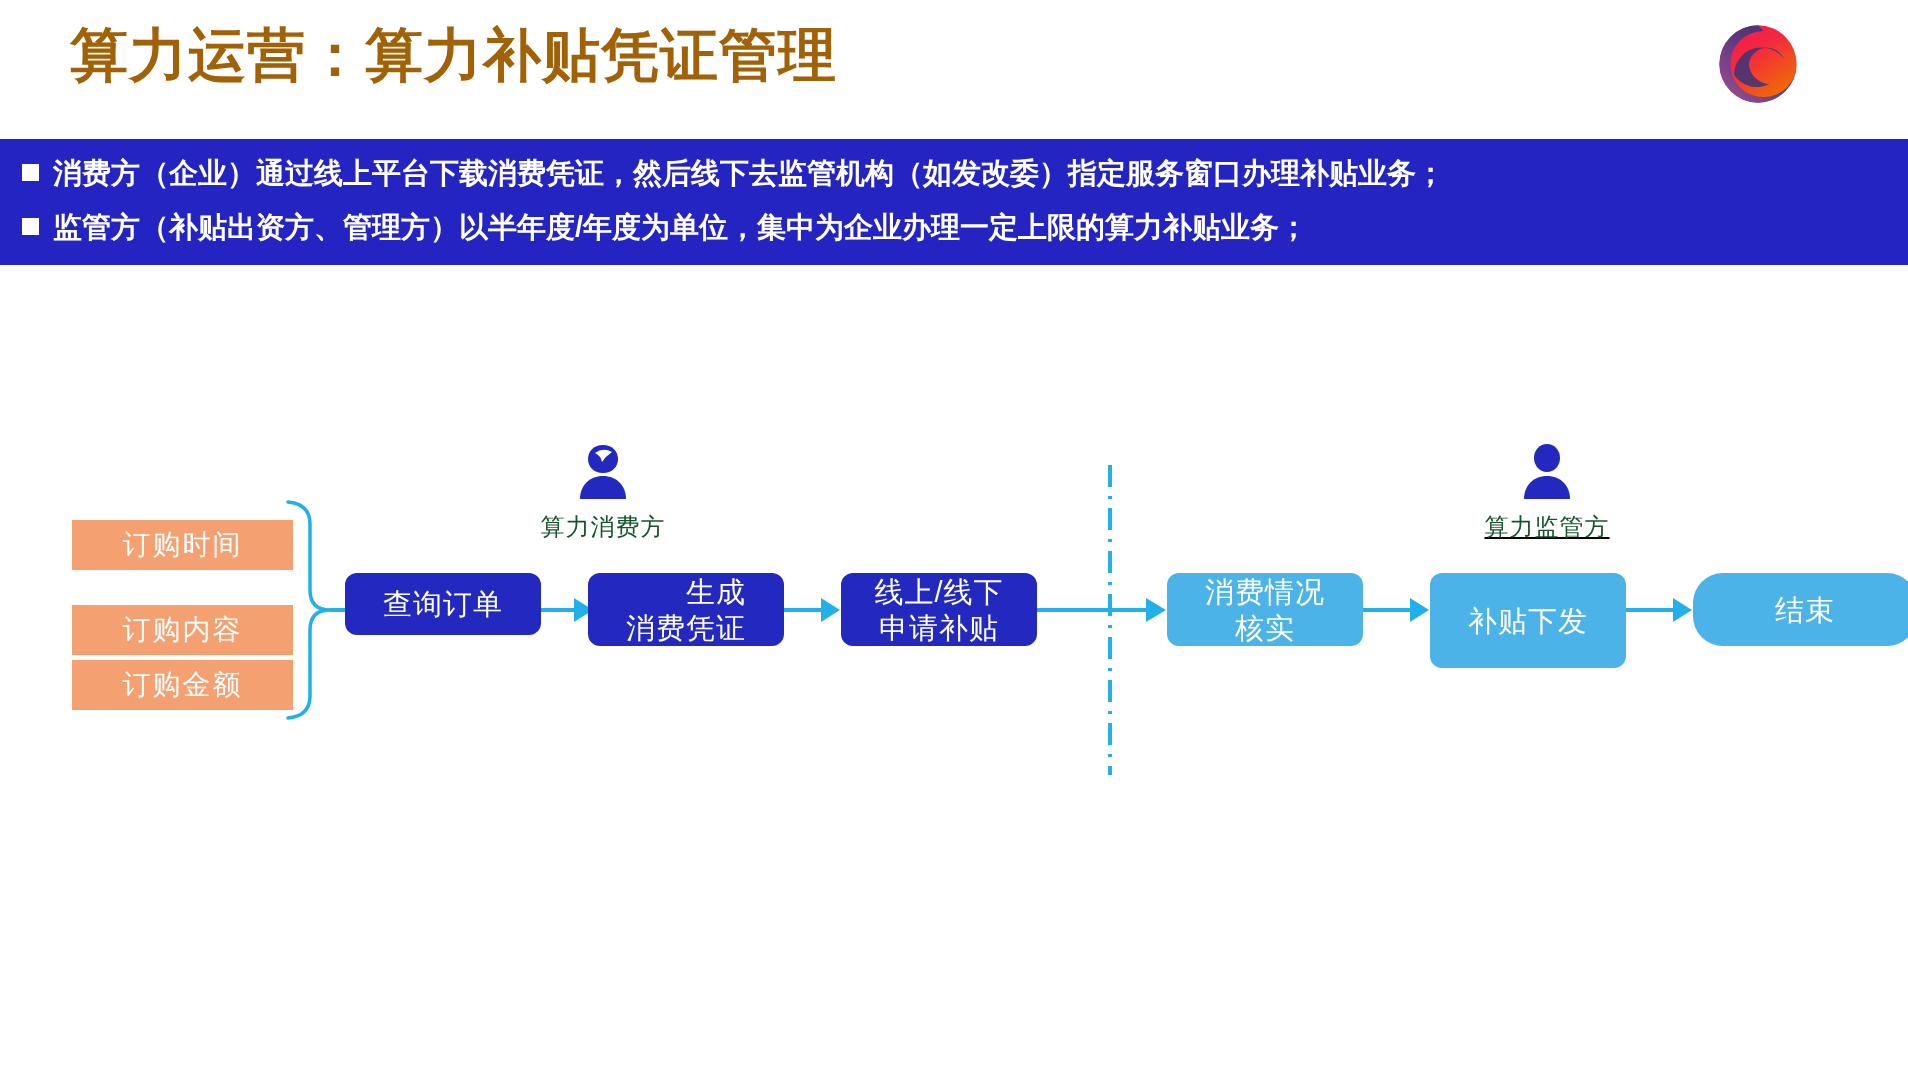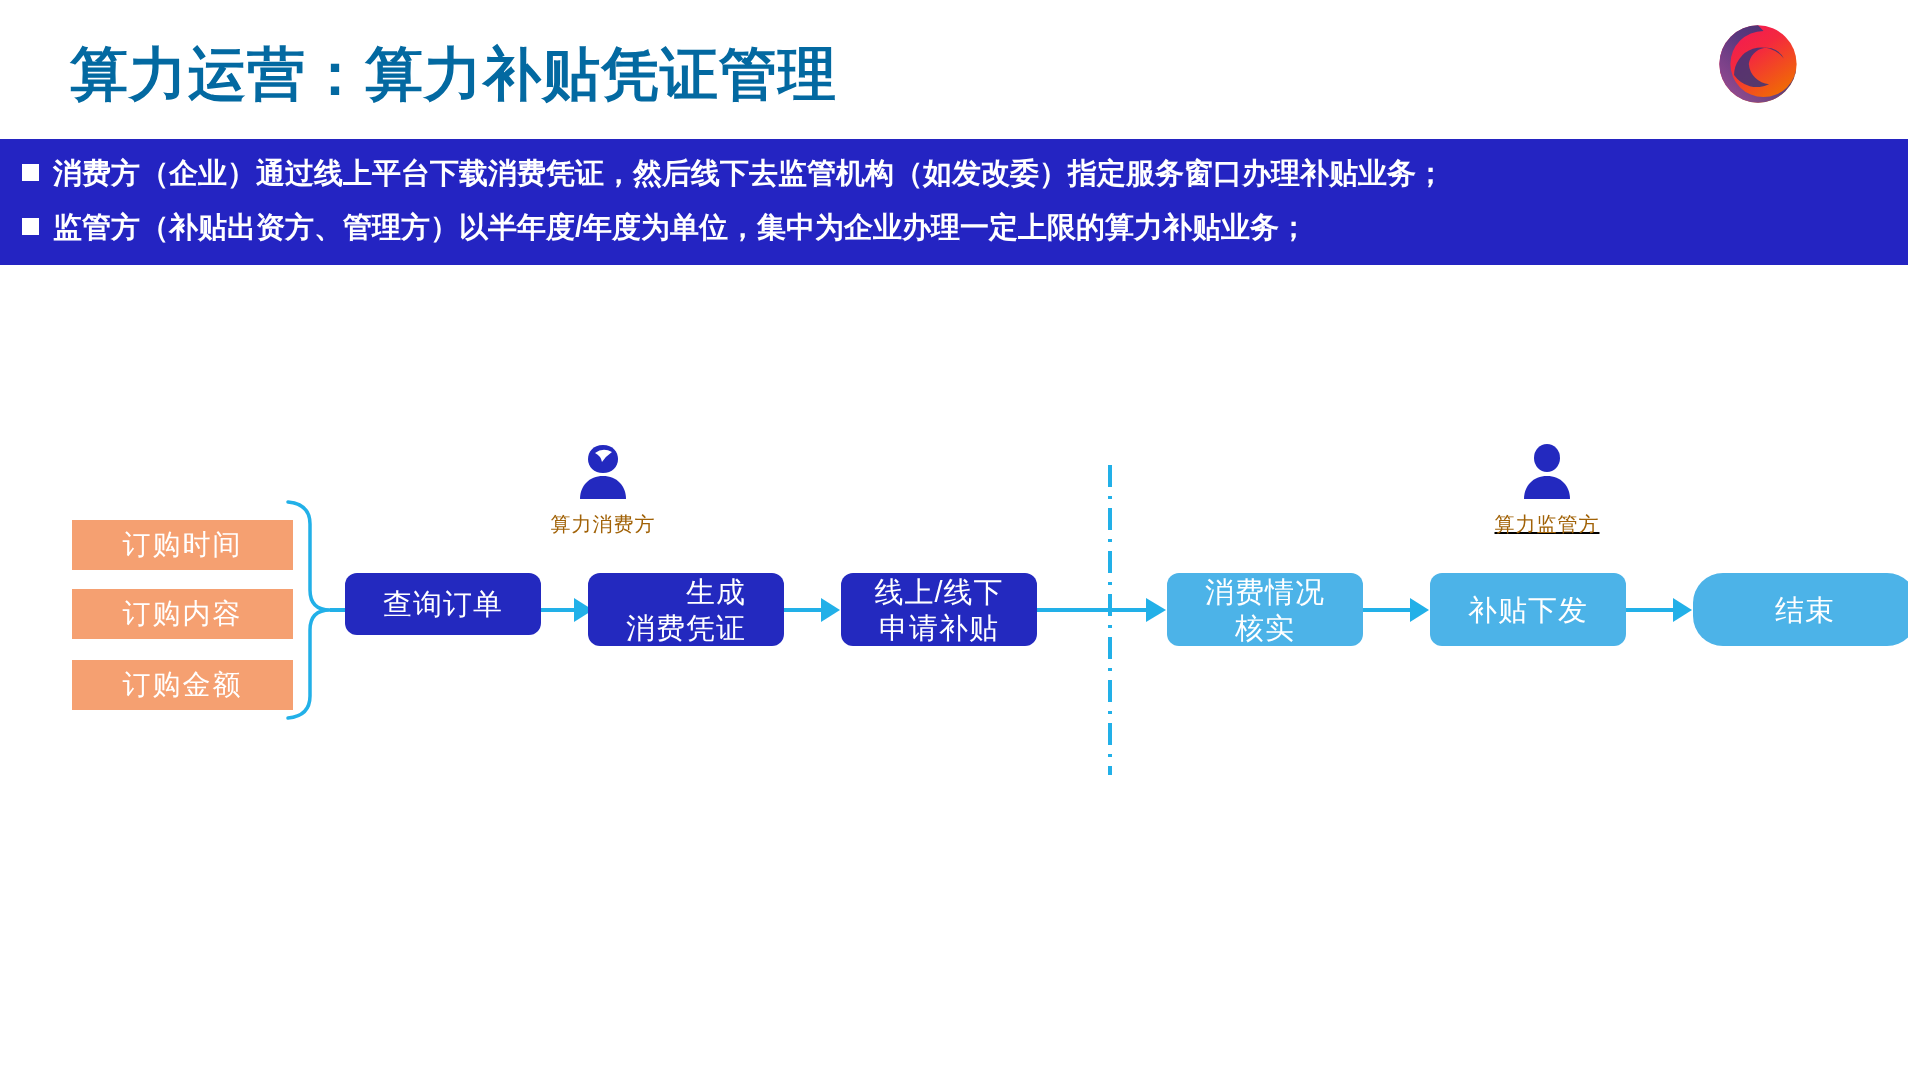--- a/index.html
+++ b/index.html
@@ -19,25 +19,24 @@
     background: #ffffff;
   }
 
   
   .title {
     position: absolute;
     left: 70px;
     top: 22px;
     font-size: 58px;
     font-weight: 700;
-    color: #0369a1;
+    color: #a16207;
     letter-spacing: 1px;
     white-space: nowrap;
     line-height: 1.15;
-    margin-top: 19px;
   }
 
   
   .logo {
     position: absolute;
     left: 1712px;
     top: 18px;
     width: 92px;
     height: 92px;
   }
@@ -84,21 +83,21 @@
     height: 50px;
     background: #f5a071;
     color: #ffffff;
     font-size: 28px;
     display: flex;
     align-items: center;
     justify-content: center;
     letter-spacing: 2px;
   }
   .ob1 { left: 72px; top: 520px; }
-  .ob2 { left: 72px; top: 589px; }
+  .ob2 { left: 72px; top: 605px; }
   .ob3 { left: 72px; top: 660px; text-align: center; }
 
   
   .proc {
     position: absolute;
     display: flex;
     align-items: center;
     justify-content: center;
     text-align: center;
     color: #ffffff;
@@ -107,34 +106,34 @@
     line-height: 36px;
     letter-spacing: 1px;
   }
   .proc.dark  { background: #2329bf; }
   .proc.light { background: #4cb3e8; }
 
   .p-query    { left: 345px;  top: 573px; width: 196px; height: 62px; }
   .p-voucher  { left: 588px;  top: 573px; width: 196px; height: 73px; text-align: right; }
   .p-apply    { left: 841px;  top: 573px; width: 196px; height: 73px; }
   .p-verify   { left: 1167px; top: 573px; width: 196px; height: 73px; }
-  .p-issue    { left: 1430px; top: 573px; width: 196px; height: 73px; }
+  .p-issue    { left: 1430px; top: 573px; width: 196px; height: 95px; }
   .p-end      { left: 1693px; top: 573px; width: 224px; height: 73px; border-radius: 30px; }
 
   
   .role {
     position: absolute;
     text-align: center;
     width: 220px;
   }
   .role-icon { width: 60px; height: 62px; margin: 0 auto; display: block; }
   .role-label {
     margin-top: 6px;
-    font-size: 20px;
-    color: #a16207;
+    font-size: 24px;
+    color: #14532d;
     letter-spacing: 1px;
     white-space: nowrap;
   }
   .role-consumer  { left: 493px;  top: 443px; }
   .role-regulator { left: 1437px; top: 443px; text-decoration: underline; }
 
   
   .overlay { position: absolute; left: 0; top: 0; width: 1908px; height: 1065px; pointer-events: none; }
 </style>
 </head>

